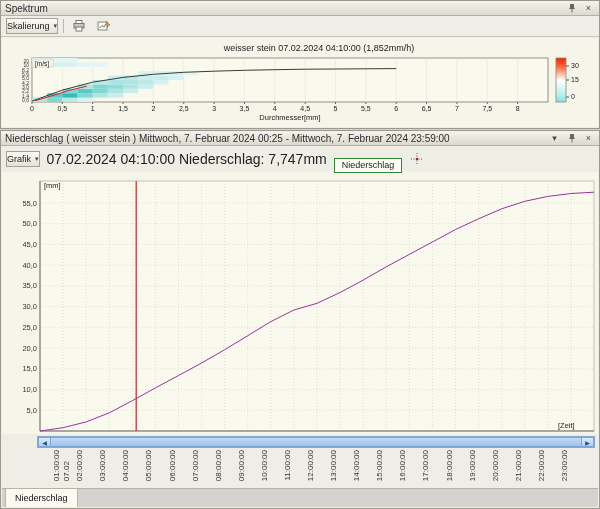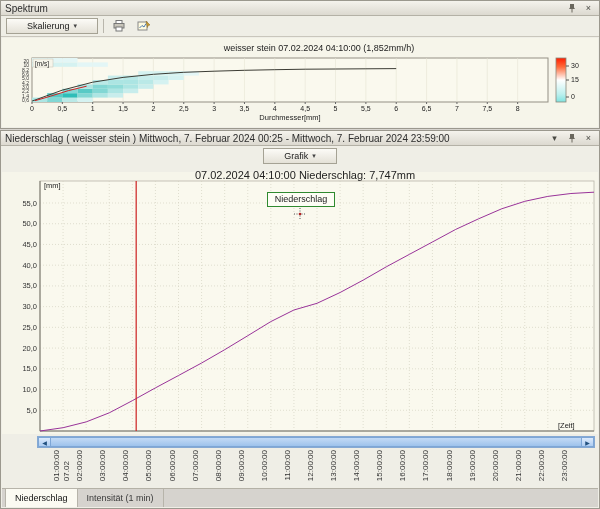--- a/index.html
+++ b/index.html
@@ -10,32 +10,32 @@
   #spektrum-panel{top:0;height:129px;}
   #nieder-panel{top:130px;height:379px;}
   .titlebar{height:15px;background:linear-gradient(#f5f3ed,#dcd9d0);border-bottom:1px solid #b4b1a6;
             display:flex;align-items:center;padding:0 4px;}
   .titlebar .title{flex:1;font-size:10px;color:#2d2d2d;white-space:nowrap;overflow:hidden;}
   .tb-icons{display:flex;gap:4px;align-items:center;}
   .tb-icon{width:13px;height:12px;display:flex;align-items:center;justify-content:center;
            font-size:9px;line-height:1;color:#4a4a44;cursor:default;}
   .toolbar{display:flex;align-items:center;padding:2px 5px;gap:5px;background:#efeee6;border-bottom:1px solid #c9c6bc;}
   #spektrum-toolbar{height:21px;}
-  #nieder-toolbar{height:26px;position:relative;z-index:4;border-bottom:none;flex-direction:column;}
-  .tool-btn{display:inline-flex;align-items:center;gap:4px;padding:2px 20px;border:1px solid #a5a294;
+  #nieder-toolbar{height:26px;position:relative;z-index:4;border-bottom:none;}
+  .tool-btn{display:inline-flex;align-items:center;gap:4px;padding:2px 0;border:1px solid #a5a294;
             background:linear-gradient(#fcfbf7,#e4e1d7);font-family:"Liberation Sans",sans-serif;font-size:9px;color:#222;}
   .icon-btn{display:inline-flex;align-items:center;justify-content:center;width:20px;height:17px;
             border:1px solid transparent;background:transparent;}
   .dd{font-size:7px;color:#444;}
   .sep{width:1px;height:14px;background:#b9b6ac;}
   #spectrum-zone{position:absolute;top:37px;left:1px;right:1px;bottom:1px;background:#f6f5ea;}
   #spectrum-title{text-align:center;padding-top:5px;font-size:9px;color:#222;padding-left:38px;}
   #spectrum-svg{position:absolute;left:0;top:18px;}
   #nieder-chart-zone{position:absolute;top:41px;left:1px;right:1px;height:262px;background:#f6f5ea;}
-  .status-text{font-size:11px;color:#222;margin-left:10px;white-space:nowrap;}
+  .status-text{font-size:14px;color:#222;margin-left:2px;white-space:nowrap;}
   .legend-box{display:inline-block;position:relative;transform:translateY(6px);margin-left:2px;
               border:1px solid #2f8a2f;background:#fdfdf5;padding:1px 7px 2px;font-size:9px;color:#222;z-index:5;}
   #h-scrollbar{position:absolute;top:305px;left:36px;width:558px;height:12px;display:flex;
                border:1px solid #86a9d3;background:#cfe0f6;}
   .scroll-arrow{width:13px;height:100%;display:flex;align-items:center;justify-content:center;
                 background:linear-gradient(#dceafc,#aecdf2);border:1px solid #7da6d6;font-size:6px;color:#23517f;}
   .scroll-thumb{flex:1;background:linear-gradient(#c3daf5,#9dc2ec);border:1px solid #7da6d6;border-left:none;border-right:none;}
   #time-labels{position:absolute;top:318px;left:0;width:600px;height:40px;}
   .time-label{position:absolute;top:1px;display:flex;gap:1px;}
   .time-label span{writing-mode:vertical-rl;transform:rotate(180deg);font-size:8px;color:#333;white-space:nowrap;}
@@ -370,16 +370,15 @@
         </div>
         <div class="time-label" style="left: 535.833px;">
           <span>22:00:00</span>
         </div>
         <div class="time-label" style="left: 558.917px;">
           <span>23:00:00</span>
         </div>
       </div>
     <div id="tab-bar">
       <div class="tab active">Niederschlag</div>
-      <div class="tab">Intensität (1 min)</div>
     </div>
   </section>
 </div>
 
 </body></html>

